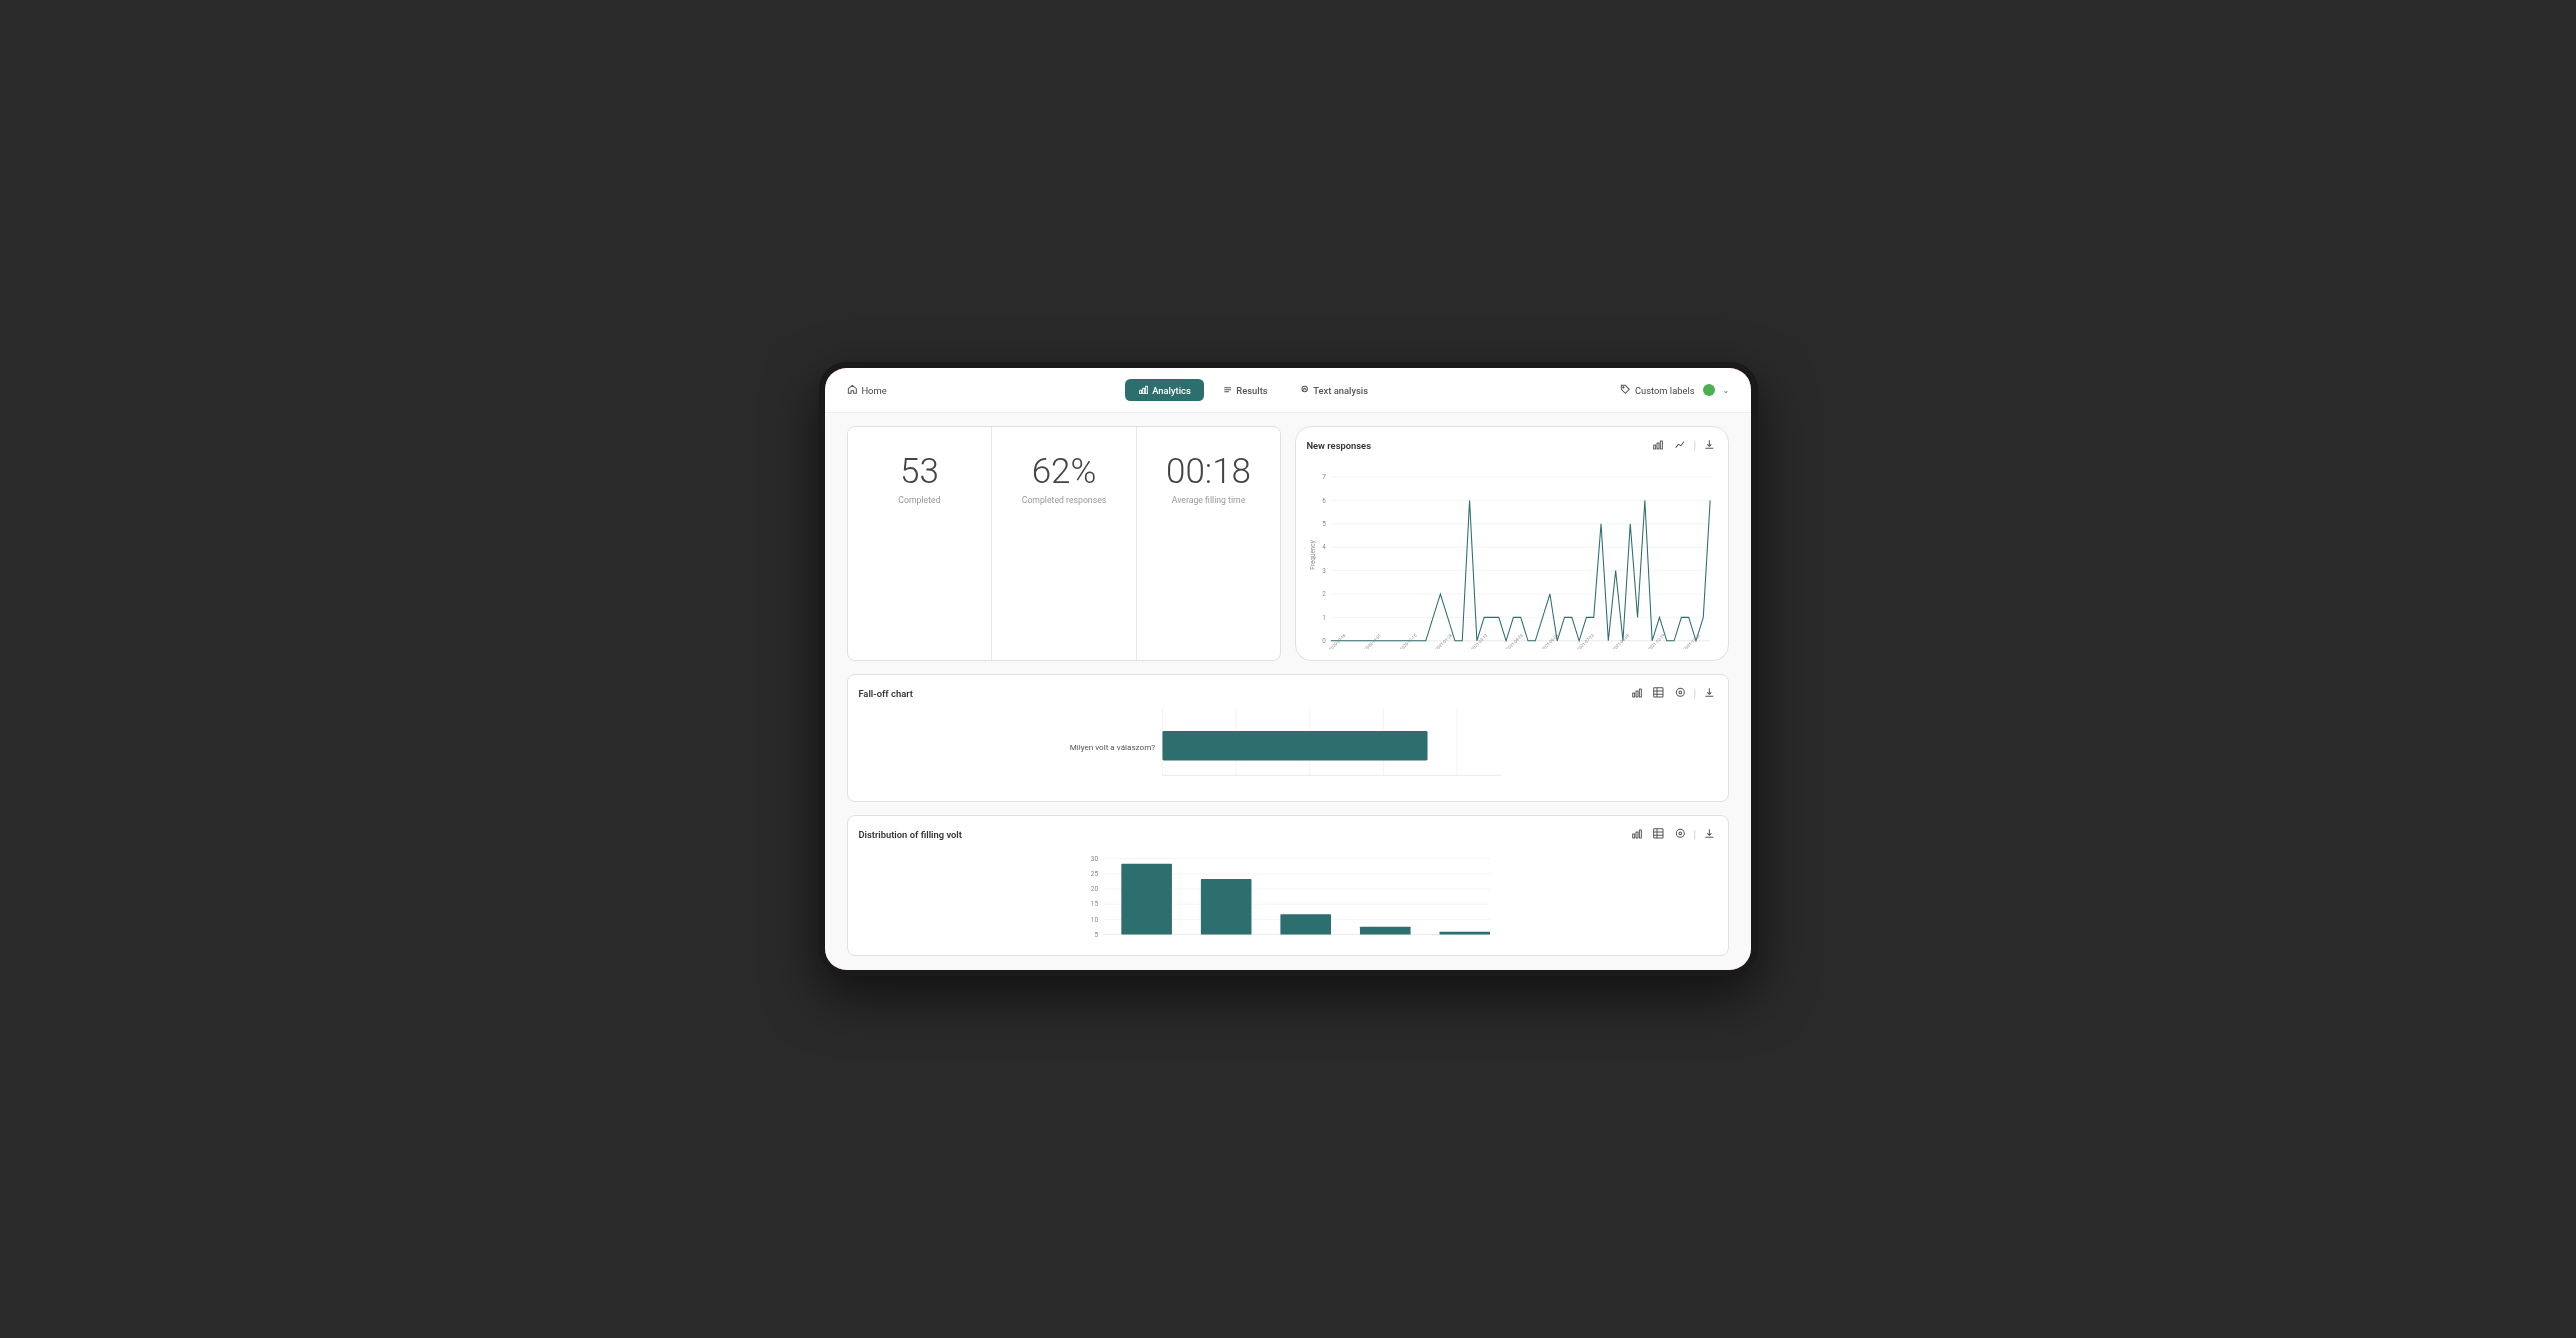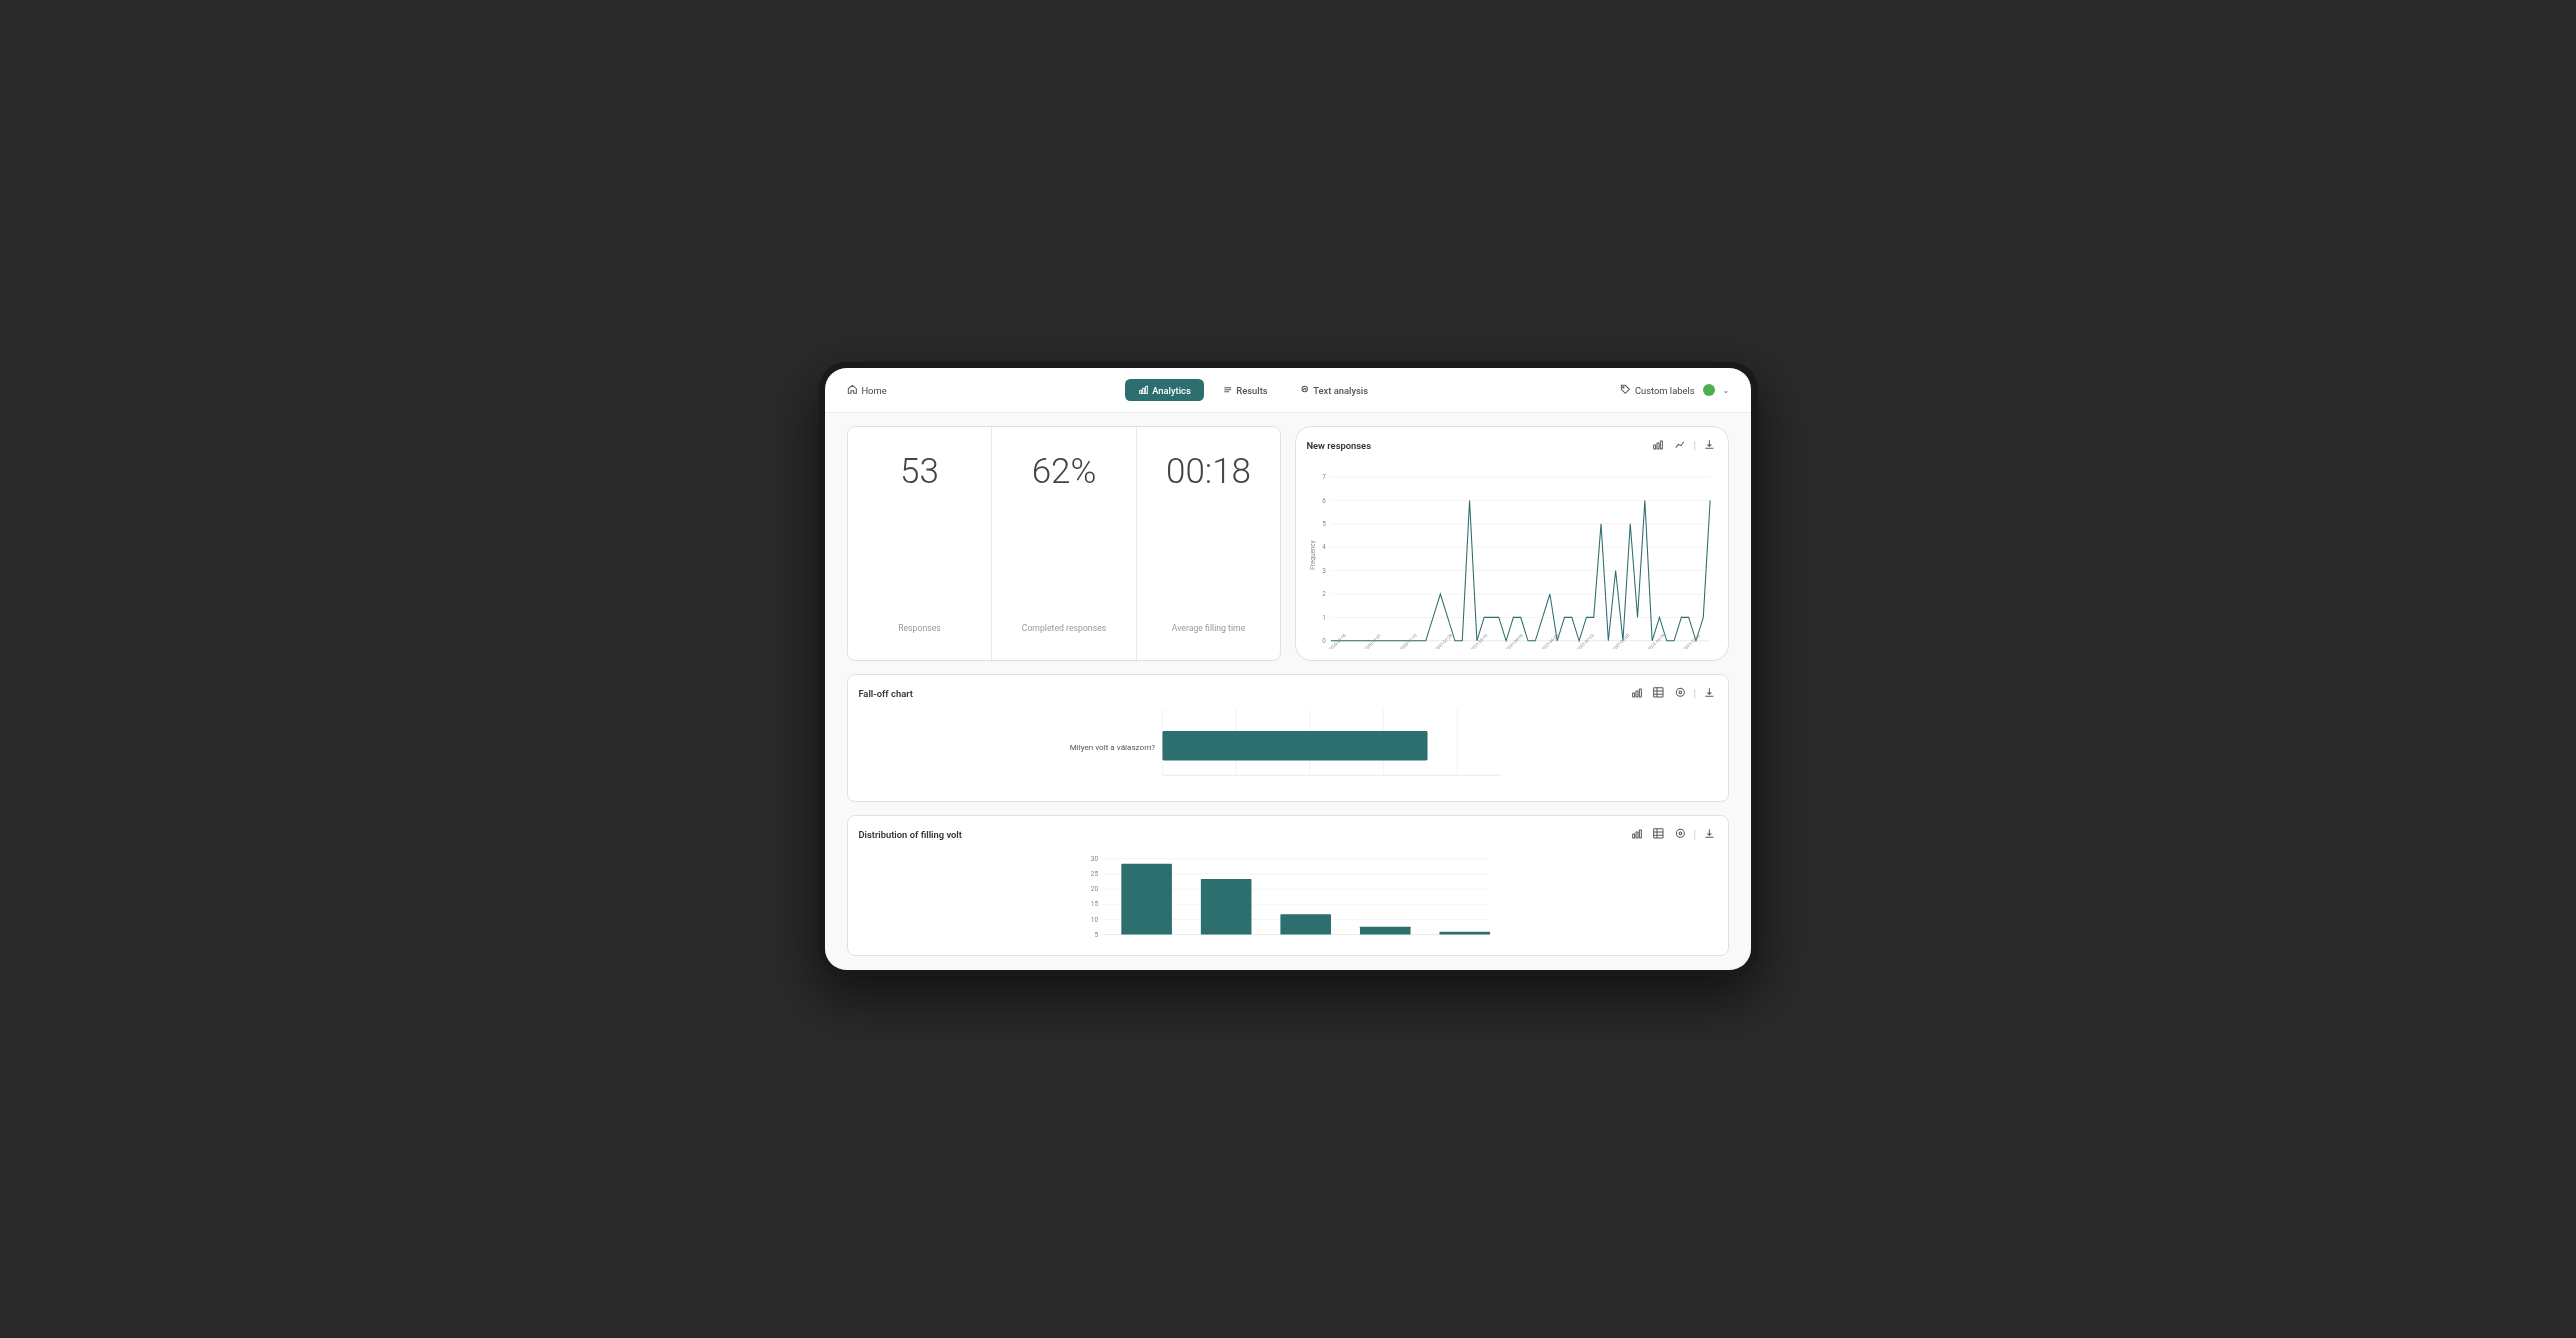--- a/index.html
+++ b/index.html
@@ -127,21 +127,21 @@
       border: 0.7px solid #e0e0e0;
       border-radius: 8px;
       background: white;
       overflow: hidden;
     }
     .stat-card {
       flex: 1;
       display: flex;
       flex-direction: column;
       align-items: center;
-      justify-content: space-between;
+      justify-content: flex-start;
       padding: 27px 13.4px;
       border-right: 0.7px solid #e8e8e8;
     }
     .stat-card:last-child {
       border-right: none;
     }
     .stat-value {
       font-size: 35px;
       font-weight: 300;
       color: #444;
@@ -294,21 +294,21 @@
           <span class="chevron-down">⌄</span>
         </div>
       </div>
 
 
       <div class="main-content">
 
         <div class="stats-row">
           <div class="stat-card">
             <div class="stat-value">53</div>
-            <div class="stat-label">Responses</div>
+            <div class="stat-label">Completed</div>
           </div>
           <div class="stat-card">
             <div class="stat-value">62%</div>
             <div class="stat-label">Completed responses</div>
           </div>
           <div class="stat-card">
             <div class="stat-value">00:18</div>
             <div class="stat-label">Average filling time</div>
           </div>
         </div>

